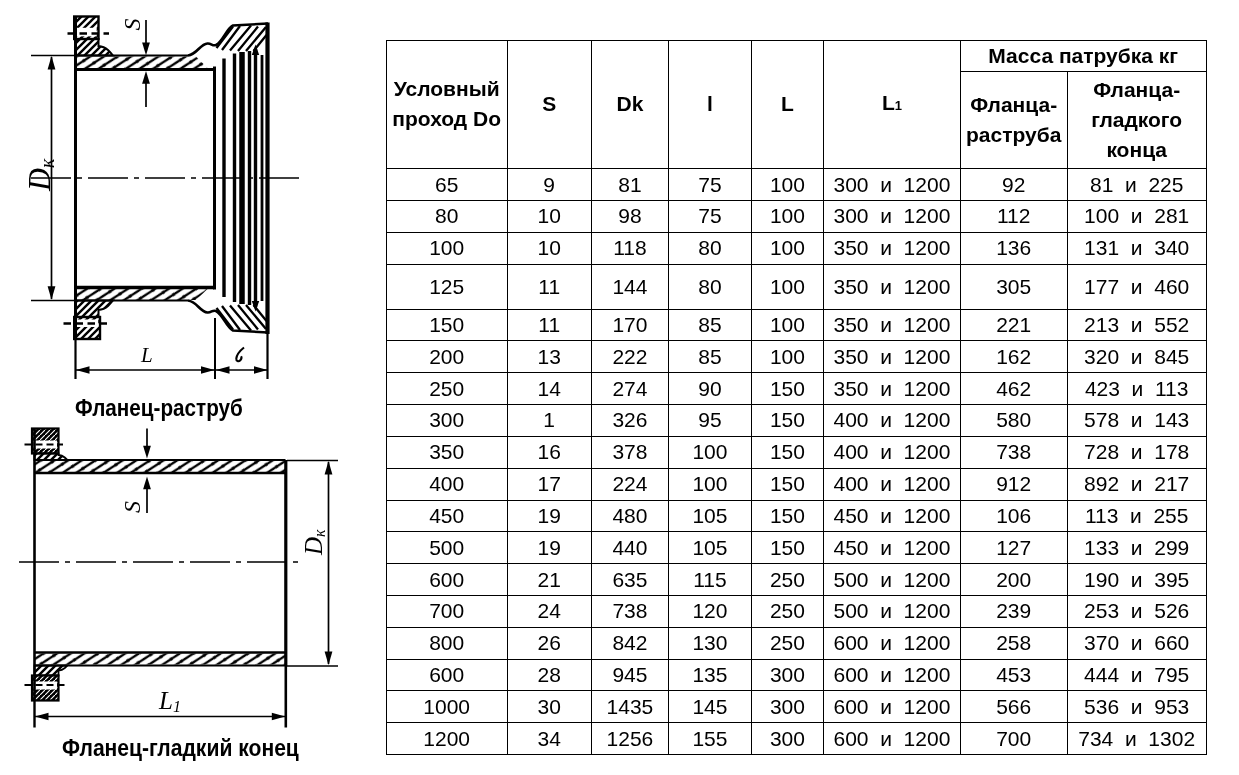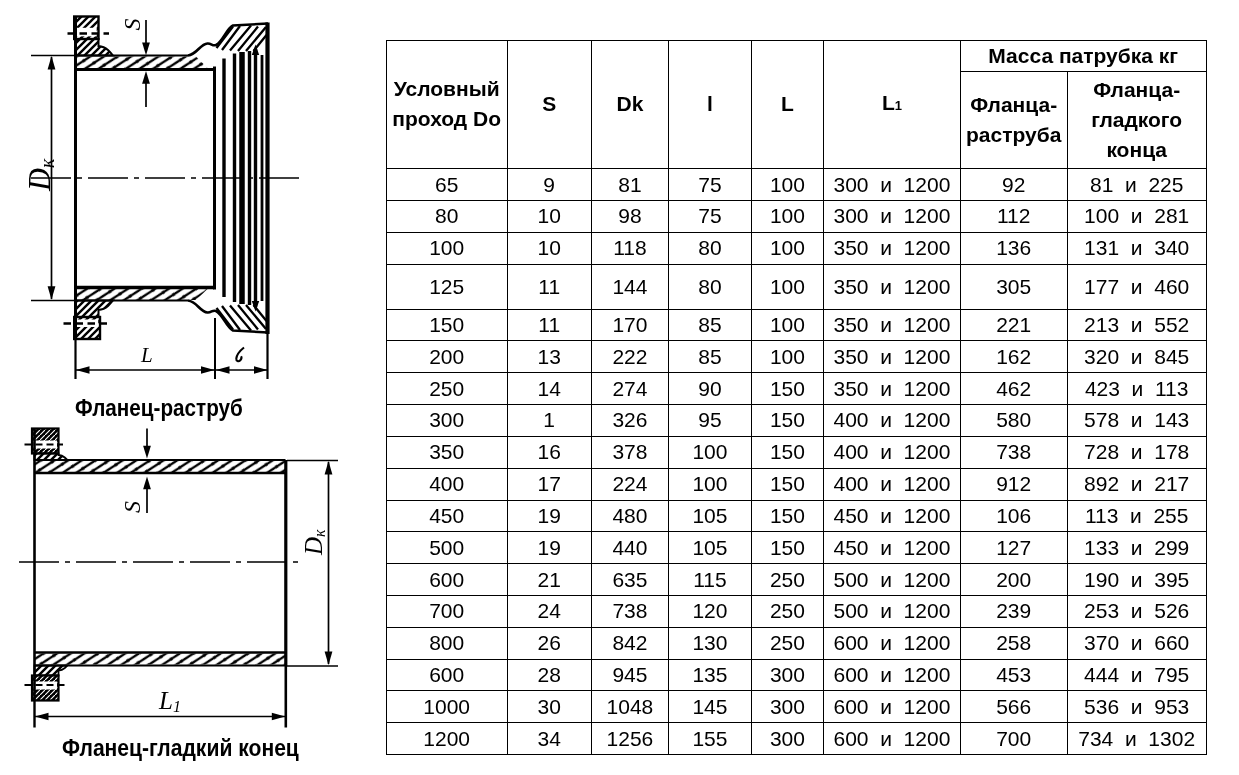--- a/index.html
+++ b/index.html
@@ -323,21 +323,21 @@
           <td>945</td>
           <td>135</td>
           <td>300</td>
           <td>600&nbsp;&nbsp;и&nbsp;&nbsp;1200</td>
           <td>453</td>
           <td>444&nbsp;&nbsp;и&nbsp;&nbsp;795</td>
         </tr>
 <tr style="height:31.8px">
           <td>1000</td>
           <td>30</td>
-          <td>1048</td>
+          <td>1435</td>
           <td>145</td>
           <td>300</td>
           <td>600&nbsp;&nbsp;и&nbsp;&nbsp;1200</td>
           <td>566</td>
           <td>536&nbsp;&nbsp;и&nbsp;&nbsp;953</td>
         </tr>
 <tr style="height:31.8px">
           <td>1200</td>
           <td>34</td>
           <td>1256</td>

